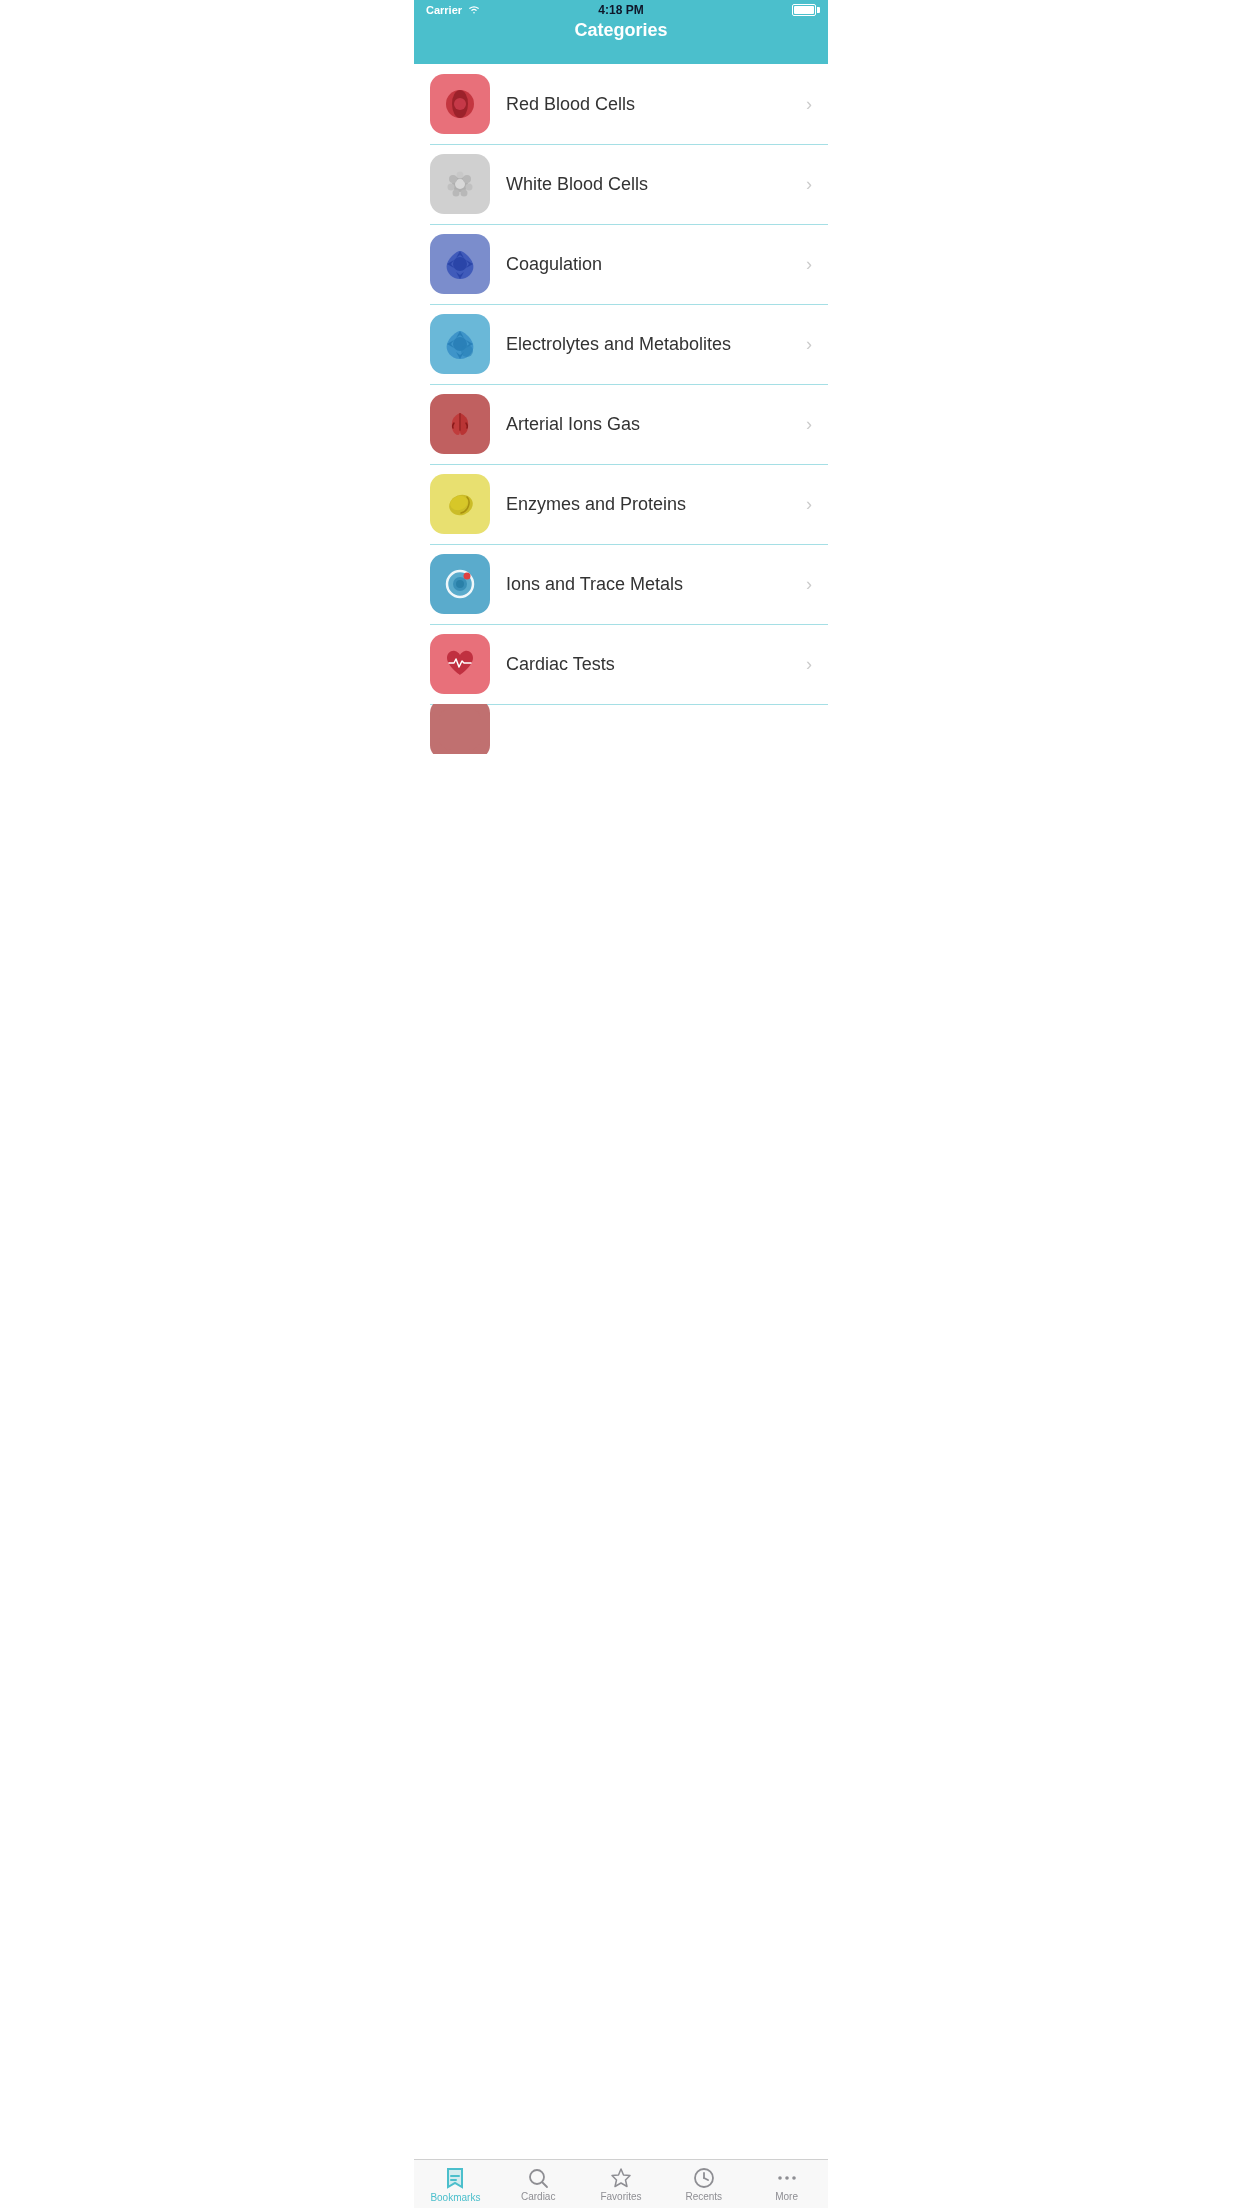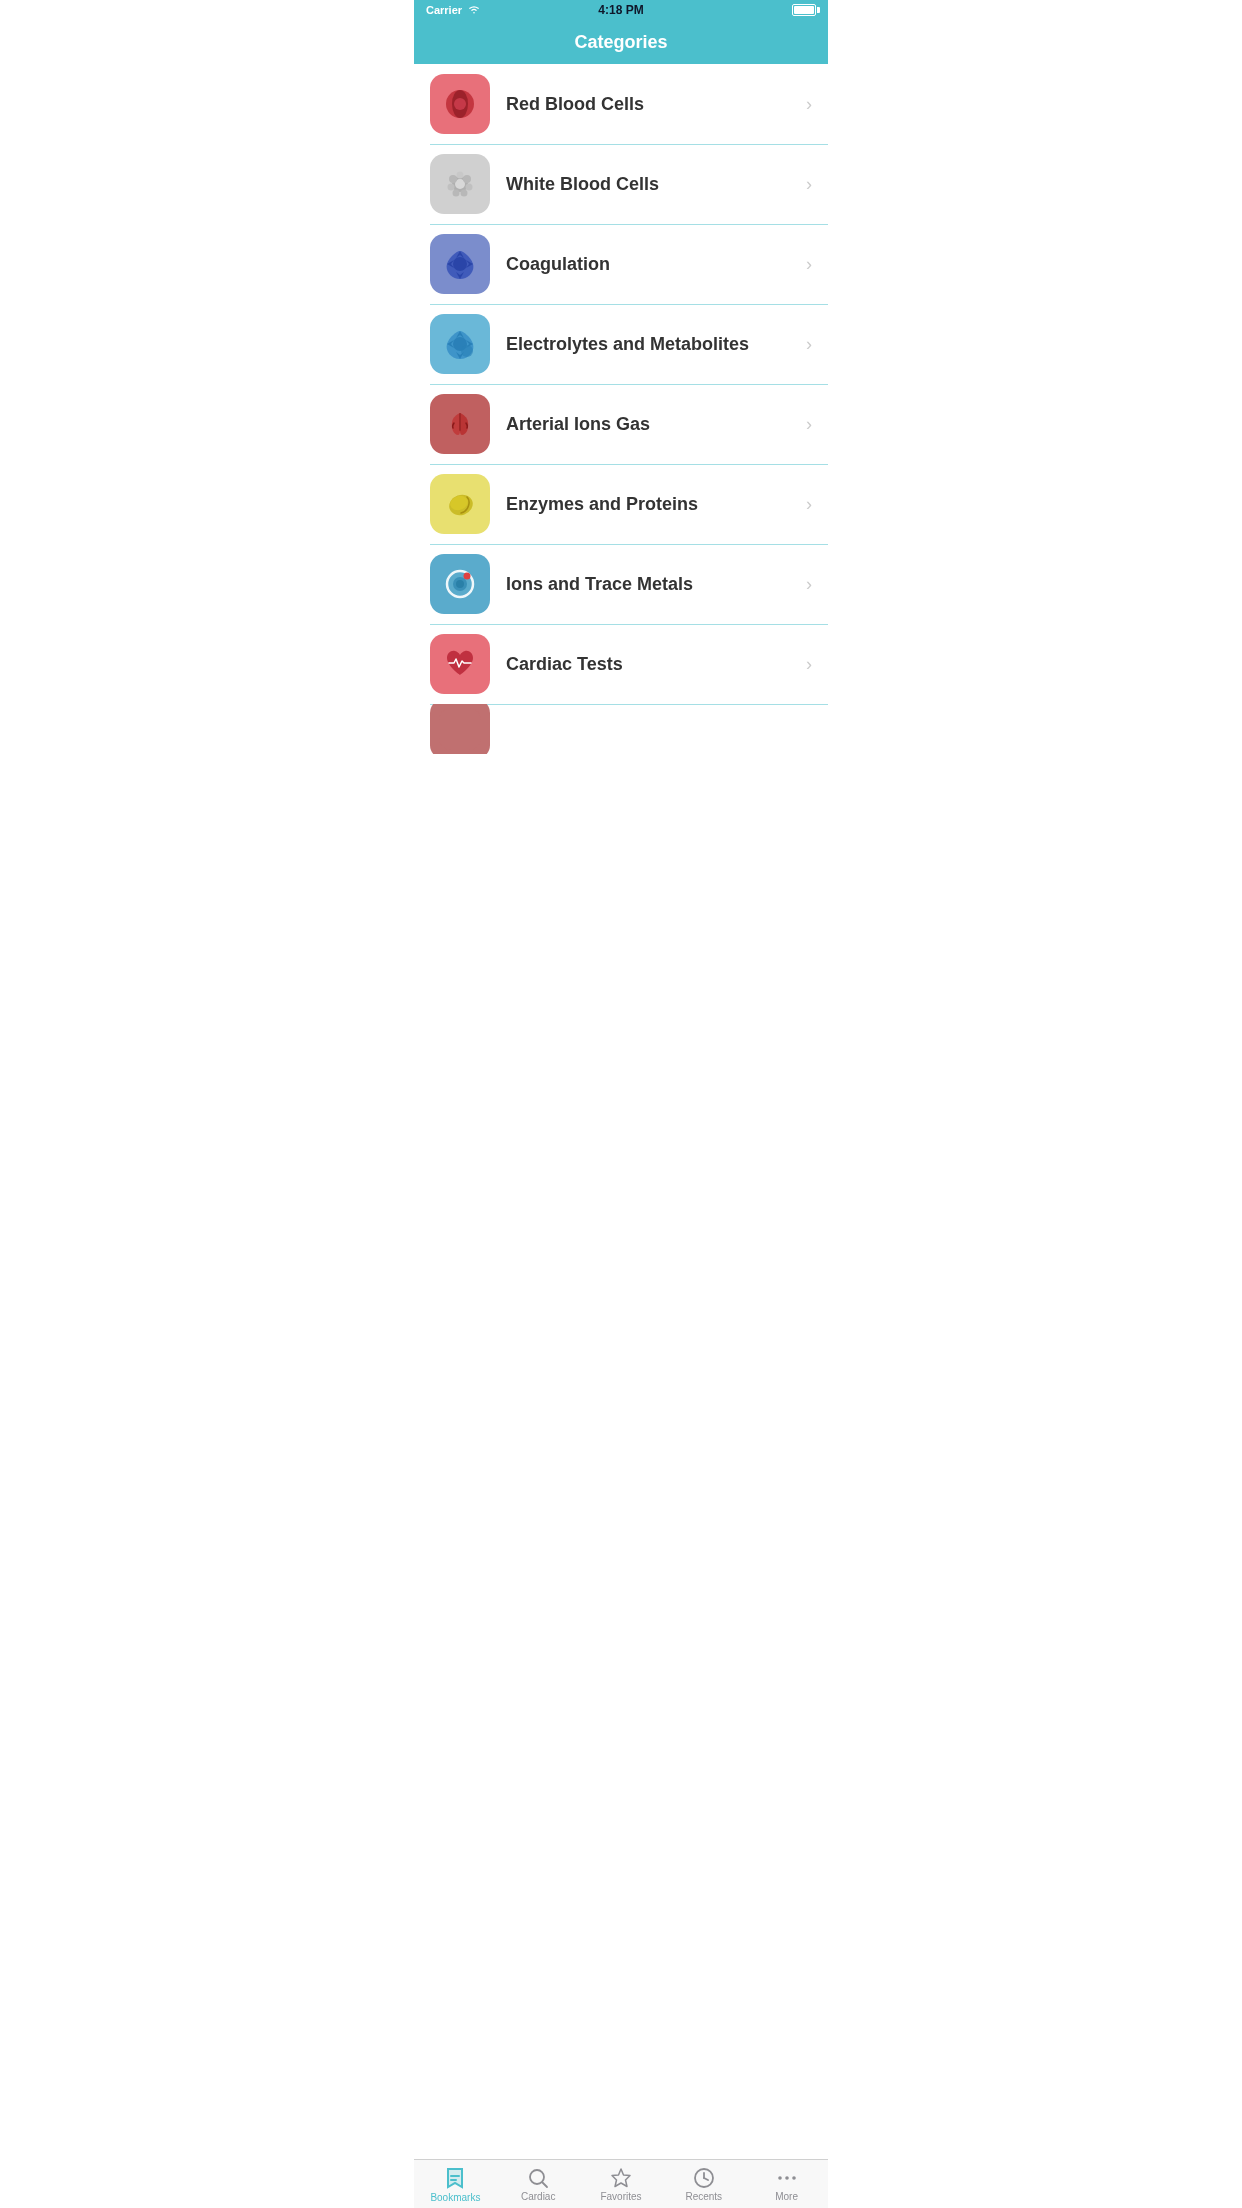--- a/index.html
+++ b/index.html
@@ -76,21 +76,20 @@
       width: 90%;
       background: #fff;
       border-radius: 1px;
     }
 
     
     .nav-bar {
       background: #4bbfcc;
       height: 44px;
       display: flex;
-      align-items: center;
       justify-content: center;
     }
     .nav-title {
       color: #fff;
       font-size: 18px;
       font-weight: 600;
     }
 
     
     .category-list {
@@ -127,21 +126,21 @@
       display: flex;
       align-items: center;
       justify-content: center;
       overflow: hidden;
     }
 
     .category-label {
       flex: 1;
       font-size: 18px;
       color: #333;
-      font-weight: 700;
+      font-weight: 400;
     }
 
     .chevron {
       color: #ccc;
       font-size: 18px;
       margin-left: 8px;
     }
 
     
     .tab-bar {

